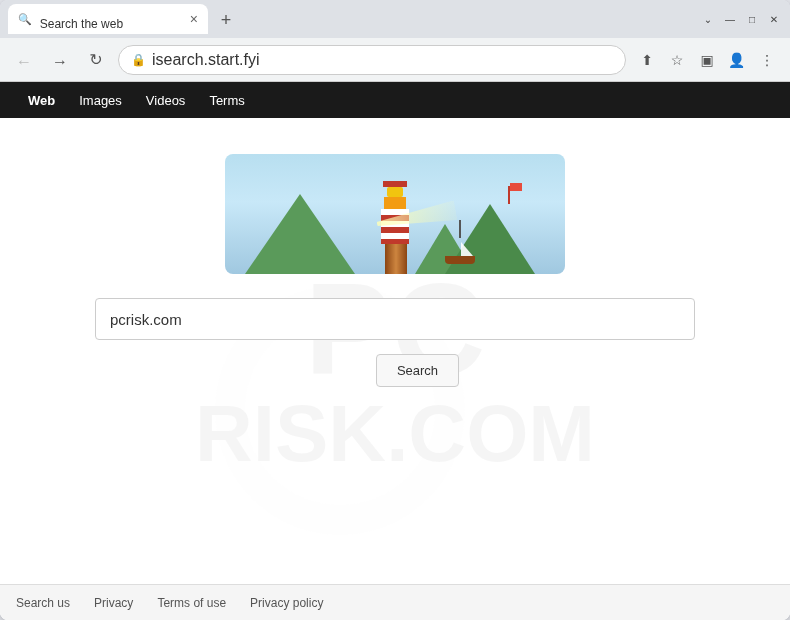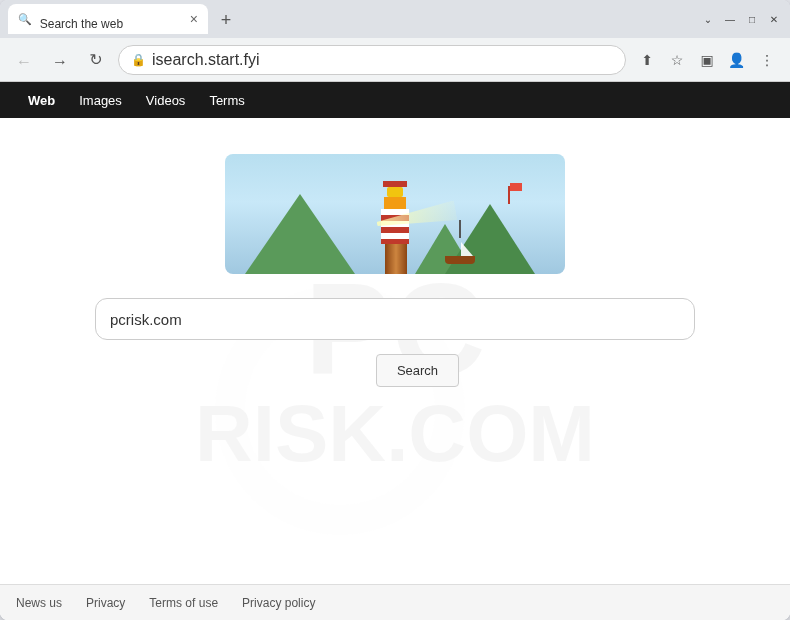--- a/index.html
+++ b/index.html
@@ -69,21 +69,21 @@
     .light-beam { position: absolute; bottom: 40px; left: 152px; width: 80px; height: 20px; background: linear-gradient(to right, rgba(255,255,180,0.8), rgba(255,255,180,0.1)); transform-origin: left center; transform: rotate(-10deg); clip-path: polygon(0 40%, 100% 0%, 100% 100%, 0 60%); }
 
     
     .boat { position: absolute; bottom: 10px; right: 90px; }
     .boat-hull { width: 30px; height: 8px; background: #8b4513; border-radius: 0 0 4px 4px; }
     .boat-mast { width: 2px; height: 18px; background: #555; position: relative; left: 14px; top: -18px; }
     .boat-sail { position: absolute; bottom: 8px; left: 16px; width: 0; height: 0; border-left: 12px solid rgba(255,255,255,0.9); border-top: 14px solid transparent; border-bottom: 0 solid transparent; }
 
     
     .search-area { width: 600px; margin-top: 24px; position: relative; z-index: 1; }
-    .search-input-wrap { width: 100%; height: 42px; border: 1px solid #ccc; border-radius: 12px; display: flex; align-items: center; padding: 0 14px; background: #fff; }
+    .search-input-wrap { width: 100%; height: 42px; border: 1px solid #ccc; border-radius: 4px; display: flex; align-items: center; padding: 0 14px; background: #fff; }
     .search-input { flex: 1; border: none; outline: none; font-size: 15px; color: #333; background: transparent; }
     .search-btn-wrap { display: flex; justify-content: center; margin-top: 14px; }
     .search-btn { padding: 8px 20px; background: #f8f8f8; border: 1px solid #ccc; border-radius: 4px; font-size: 13px; color: #333; cursor: pointer; margin-left: 45px; }
 
     
     .page-footer { position: absolute; bottom: 0; left: 0; right: 0; height: 36px; background: #f5f5f5; border-top: 1px solid #ddd; display: flex; align-items: center; padding: 0 16px; gap: 24px; }
     .footer-link { font-size: 12px; color: #555; cursor: pointer; text-decoration: none; }
   </style>
 </head>
 <body>
@@ -171,20 +171,20 @@
     <div class="search-area">
       <div class="search-input-wrap">
         <input class="search-input" type="text" value="pcrisk.com" style="">
       </div>
       <div class="search-btn-wrap">
         <button class="search-btn">Search</button>
       </div>
     </div>
 
     <div class="page-footer">
-      <a class="footer-link">News us</a>
+      <a class="footer-link">Search us</a>
       <a class="footer-link">Privacy</a>
       <a class="footer-link">Terms of use</a>
       <a class="footer-link">Privacy policy</a>
     </div>
 
   </div>
 </div>
 
 </body></html>

